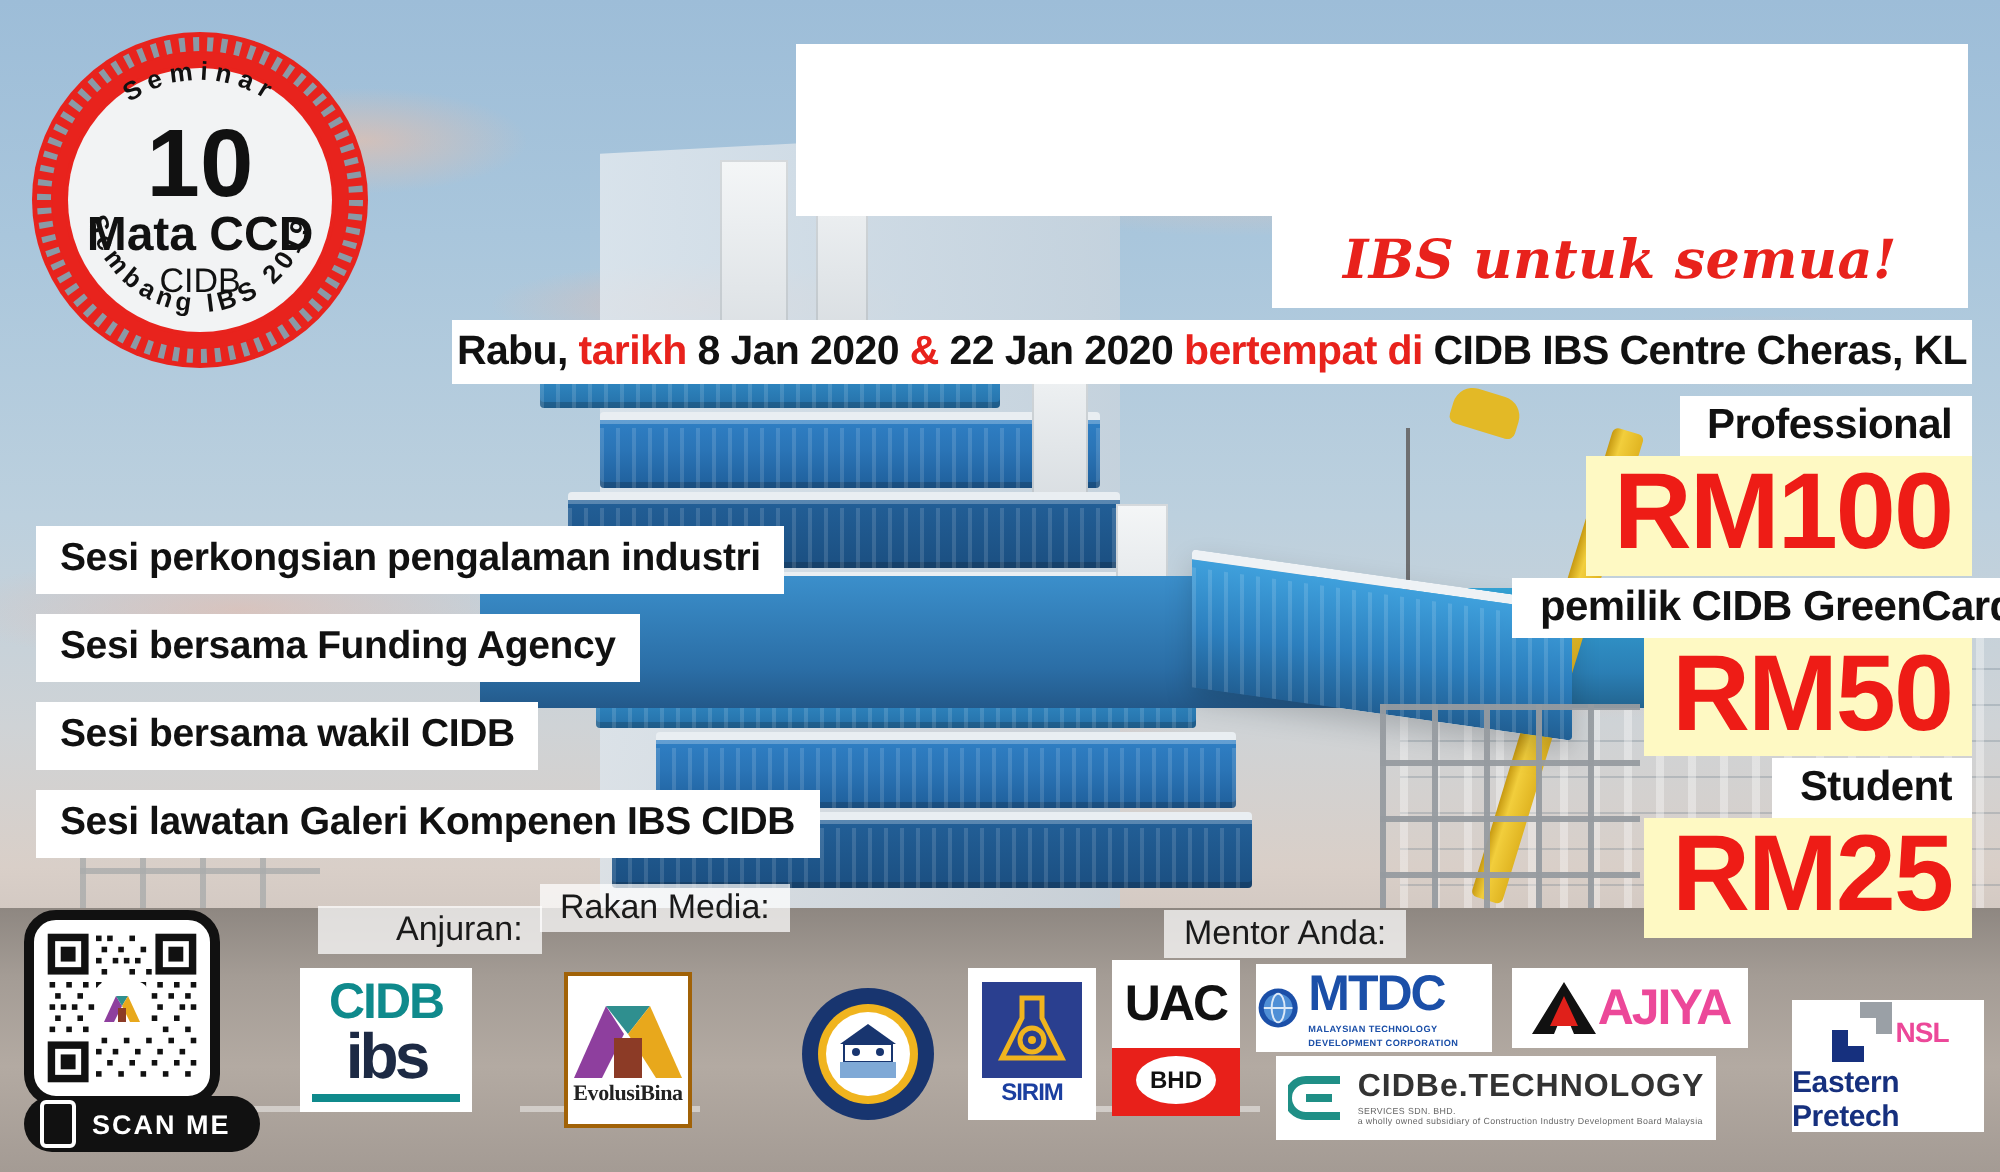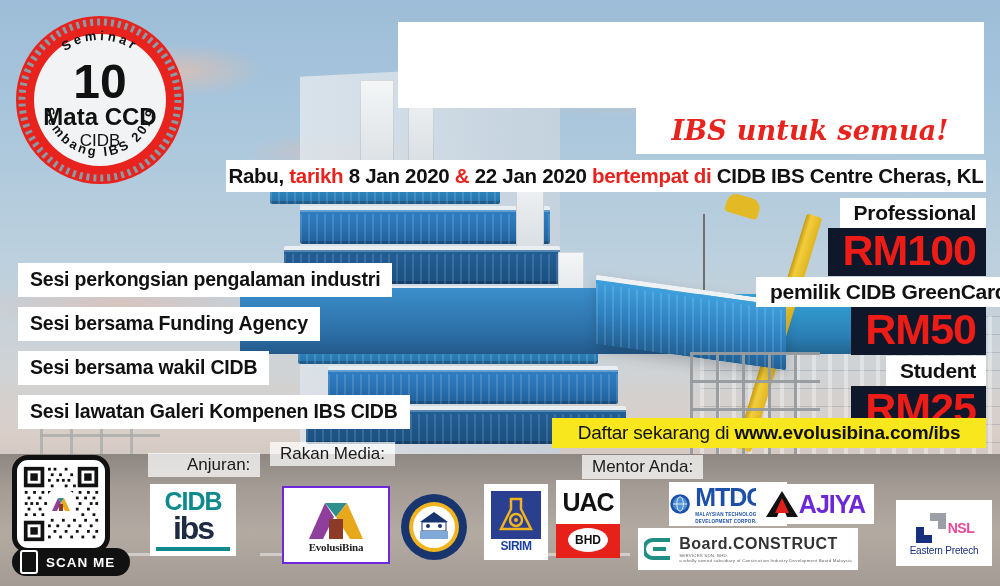--- a/index.html
+++ b/index.html
@@ -136,22 +136,22 @@
     white-space:nowrap;letter-spacing:-.2px;text-align:right;
   }
   .sess-row{display:block;}
   
   .price-wrap{position:absolute;right:14px;top:198px;width:230px;text-align:right;}
   .pr-label{
     display:inline-block;background:#fff;color:#111;font-weight:700;
     font-size:21px;padding:3px 10px 3px 14px;white-space:nowrap;letter-spacing:-.3px;
   }
   .pr-amt{
-    display:inline-block;background:#0f172a;color:#ee1c16;font-weight:700;
-    font-size:43px;padding:0 10px 3px 14px;white-space:nowrap;letter-spacing:-1px;line-height:1.05;
+    display:inline-block;background:#fef9c3;color:#ee1c16;font-weight:700;
+    font-size:54px;padding:0 10px 3px 14px;white-space:nowrap;letter-spacing:-1px;line-height:1.05;
   }
   .pr-grp{margin-bottom:1px;}
   
   .cta{
     position:absolute;left:552px;top:418px;width:434px;height:30px;background:#f8e71c;
     line-height:30px;text-align:center;font-size:19px;color:#111;letter-spacing:-.2px;
     white-space:nowrap;
   }
   .cta b{font-weight:700;}
   
@@ -172,42 +172,42 @@
   }
   .scanme{
     position:absolute;left:12px;top:548px;width:118px;height:28px;background:#111;
     border-radius:14px;color:#fff;font-size:13.5px;font-weight:700;letter-spacing:1px;
     display:flex;align-items:center;gap:8px;padding-left:8px;box-sizing:border-box;
   }
   .phone-ic{width:14px;height:20px;border:2px solid #fff;border-radius:3px;background:#111;flex:0 0 auto;}
   
   .logo{position:absolute;background:#fff;display:flex;align-items:center;justify-content:center;overflow:hidden;}
   .lg-cidbibs{left:150px;top:484px;width:86px;height:72px;flex-direction:column;}
-  .lg-evo{left:282px;top:486px;width:108px;height:78px;border:2px solid #6d28d9;box-sizing:border-box;}
+  .lg-evo{left:282px;top:486px;width:64px;height:78px;border:2px solid #a16207;box-sizing:border-box;}
   .lg-pkp{left:396px;top:492px;width:76px;height:70px;background:transparent;}
   .lg-sirim{left:484px;top:484px;width:64px;height:76px;}
   .lg-uac{left:556px;top:480px;width:64px;height:78px;}
-  .lg-mtdc{left:628px;top:482px;width:118px;height:44px;margin-left:41px;}
+  .lg-mtdc{left:628px;top:482px;width:118px;height:44px;}
   .lg-ajiya{left:756px;top:484px;width:118px;height:40px;}
   .lg-cidbec{left:638px;top:528px;width:220px;height:42px;}
   .lg-nsl{left:896px;top:500px;width:96px;height:66px;}
   .cidb-top{color:#0f8a8c;font-weight:700;font-size:25px;letter-spacing:-1px;line-height:1;}
   .cidb-bot{color:#1d2a44;font-weight:700;font-size:32px;letter-spacing:-2px;line-height:.92;}
   .cidb-rule{width:74px;height:4px;background:#0f8a8c;margin-top:3px;}
   .evo-text{font-family:"Liberation Serif",serif;font-size:11px;font-weight:700;color:#222;letter-spacing:-.2px;}
   .sirim-text{color:#1b3fa0;font-weight:700;font-size:12px;letter-spacing:-.5px;}
   .uac-top{color:#111;font-weight:700;font-size:25px;letter-spacing:-1px;}
   .uac-bot{color:#111;font-weight:700;font-size:12px;}
   .mtdc-text{color:#1b4fa8;font-weight:700;font-size:25px;letter-spacing:-1px;}
   .mtdc-sub{color:#1b4fa8;font-size:4.6px;font-weight:700;letter-spacing:.2px;line-height:1.35;}
-  .ajiya-text{color:#6d28d9;font-weight:700;font-size:25px;letter-spacing:-1px;}
+  .ajiya-text{color:#ec4899;font-weight:700;font-size:25px;letter-spacing:-1px;}
   .cidbec-main{font-size:16px;letter-spacing:.5px;color:#333;font-weight:700;}
   .cidbec-sub{font-size:4.4px;color:#666;letter-spacing:.2px;}
   .nsl-text{color:#ec4899;font-weight:700;font-size:14px;letter-spacing:-.5px;line-height:1;}
-  .nsl-sub{color:#16307e;font-weight:400;font-size:10px;letter-spacing:-.2px;}
+  .nsl-sub{color:#16307e;font-weight:700;font-size:15px;letter-spacing:-.2px;}
 </style>
 </head>
 <body>
 
 <div class="poster">
 
   <div class="sky"></div>
   <div class="glassbldg"></div>
 
   <div class="bldg tower-bg"></div>
@@ -303,23 +303,22 @@
     <div class="pr-grp">
       <div class="pr-label">pemilik CIDB GreenCard</div><br>
       <div class="pr-amt">RM50</div>
     </div>
     <div class="pr-grp">
       <div class="pr-label">Student</div><br>
       <div class="pr-amt">RM25</div>
     </div>
   </div>
 
-  <div class="cta"><span>Daftar sekarang di </span><b>www.evolusibina.com/ibs</b></div>
-
-  <div class="flabel" style="left:148px;top:453px;padding-left:39px;">Anjuran:</div>
+
+  <div class="flabel" style="left:159px;top:453px;padding-left:39px;">Anjuran:</div>
   <div class="flabel" style="left:270px;top:442px;">Rakan Media:</div>
   <div class="flabel" style="left:582px;top:455px;">Mentor Anda:</div>
 
   <div class="qr-card">
     <div class="qr-grid">
       <svg width="100%" height="100%" viewBox="0 0 84 84">
         <rect x="0" y="0" width="84" height="84" fill="#fff"></rect>
         <g fill="#111">
           <rect x="2" y="2" width="22" height="22"></rect>
             <rect x="6" y="6" width="14" height="14" fill="#fff"></rect>
@@ -488,21 +487,21 @@
     </svg>
     <span class="ajiya-text">AJIYA</span>
   </div>
 
   <div class="logo lg-cidbec">
     <svg width="30" height="30" viewBox="0 0 30 30">
       <path d="M26,6 H9 a8,8 0 0 0 0,18 H26" fill="none" stroke="#1f8f86" stroke-width="4"></path>
       <line x1="9" y1="15" x2="22" y2="15" stroke="#1f8f86" stroke-width="4"></line>
     </svg>
     <div style="margin-left:5px;">
-      <div class="cidbec-main">Board.CONSTRUCT</div>
+      <div class="cidbec-main">CIDBe.TECHNOLOGY</div>
       <div class="cidbec-sub">SERVICES SDN. BHD.</div>
       <div class="cidbec-sub">a wholly owned subsidiary of Construction Industry Development Board Malaysia</div>
     </div>
   </div>
 
   <div class="logo lg-nsl">
     <div style="display:flex;flex-direction:column;align-items:center;">
       <div style="display:flex;align-items:center;">
         <svg width="34" height="34" viewBox="0 0 34 34">
           <polygon points="16,2 32,2 32,18 24,18 24,10 16,10" fill="#9aa0a6"></polygon>

